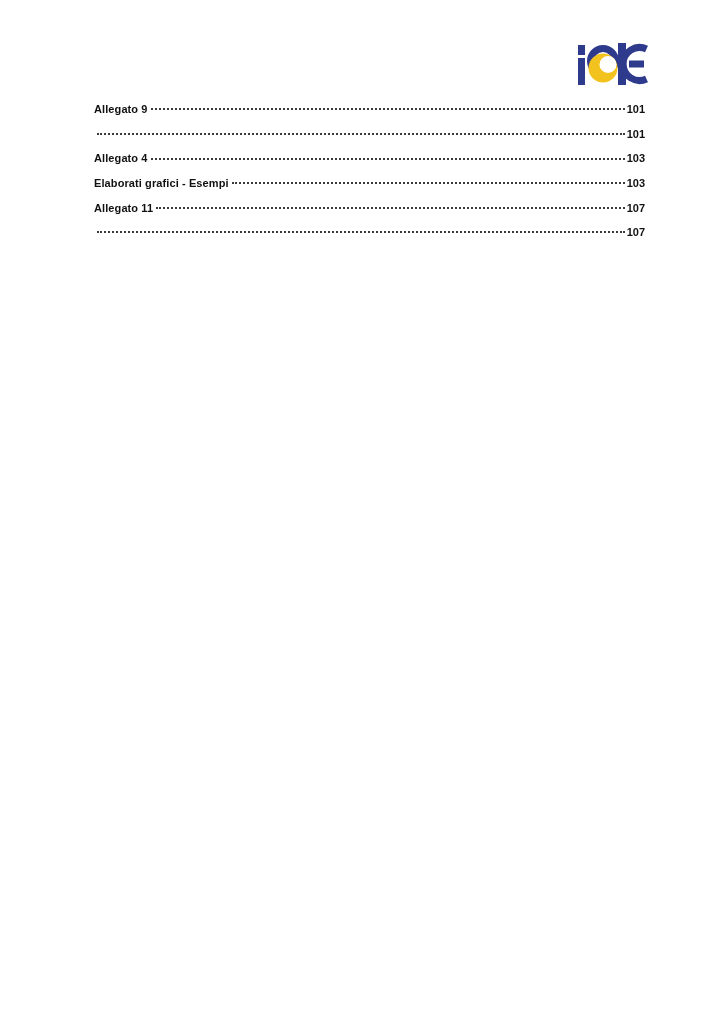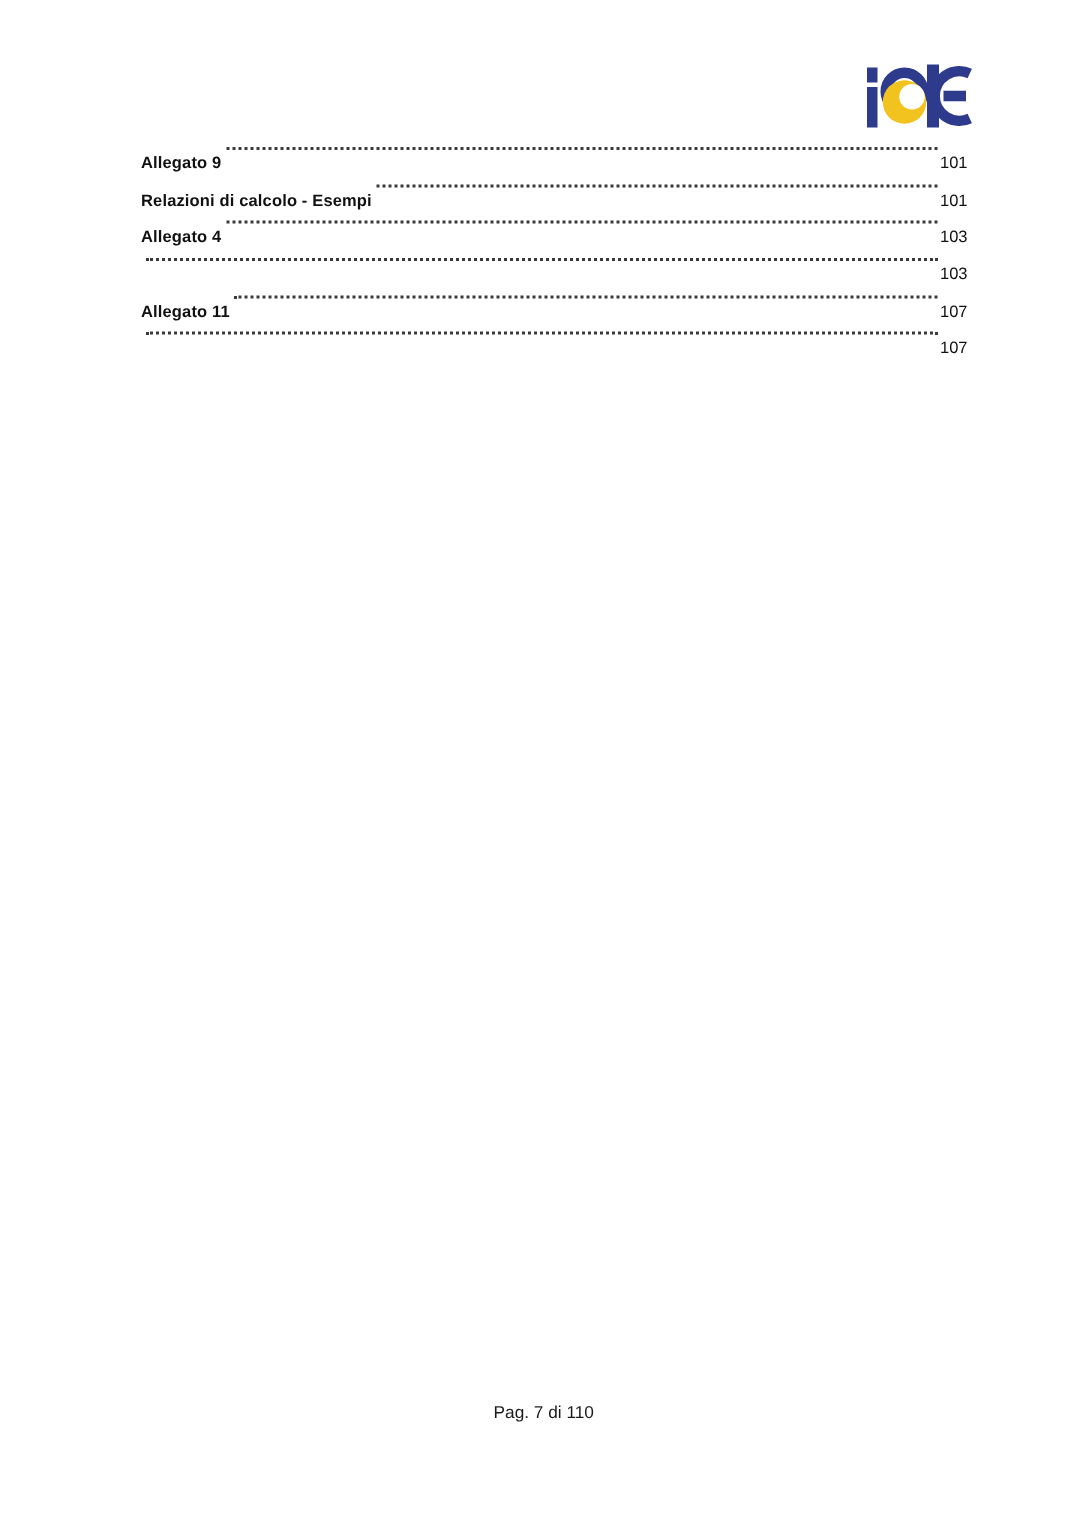--- a/index.html
+++ b/index.html
@@ -28,41 +28,41 @@
 
   
   .toc {
     position: absolute;
     top: 97px;
     left: 94px;
     width: 551px;
   }
   .toc-row {
     display: flex;
-    align-items: flex-start;
+    align-items: center;
     height: 24.63px;
     line-height: 24.63px;
     font-size: 11px;
   }
   .toc-label {
     font-weight: bold;
     white-space: nowrap;
     letter-spacing: 0.1px;
   }
   .toc-leader {
     flex: 1;
     min-width: 12px;
     height: 2px;
     border-bottom: 2px dotted #3a3a3a;
     margin: 0 2px 0 3px;
     position: relative;
     top: -1px;
   }
   .toc-page {
-    font-weight: normal;
+    font-weight: bold;
     white-space: nowrap;
   }
 
   
   .footer {
     position: absolute;
     top: 936px;
     left: 0;
     width: 725px;
     text-align: center;
@@ -96,44 +96,43 @@
 
   <div class="toc">
 
     <div class="toc-row">
       <span class="toc-label">Allegato 9</span>
       <span class="toc-leader"></span>
       <span class="toc-page">101</span>
     </div>
 
     <div class="toc-row">
-      <span class="toc-label">Relazioni di calcolo - Esempi</span>
       <span class="toc-leader"></span>
       <span class="toc-page">101</span>
     </div>
 
     <div class="toc-row">
       <span class="toc-label">Allegato 4</span>
       <span class="toc-leader"></span>
       <span class="toc-page">103</span>
     </div>
 
     <div class="toc-row">
+      <span class="toc-label">Elaborati grafici - Esempi</span>
       <span class="toc-leader"></span>
       <span class="toc-page">103</span>
     </div>
 
     <div class="toc-row">
       <span class="toc-label">Allegato 11</span>
       <span class="toc-leader"></span>
       <span class="toc-page">107</span>
     </div>
 
     <div class="toc-row">
       <span class="toc-leader"></span>
       <span class="toc-page">107</span>
     </div>
 
   </div>
 
-  <div class="footer">Pag. 7 di 110</div>
 
 </div>
 
 </body></html>

